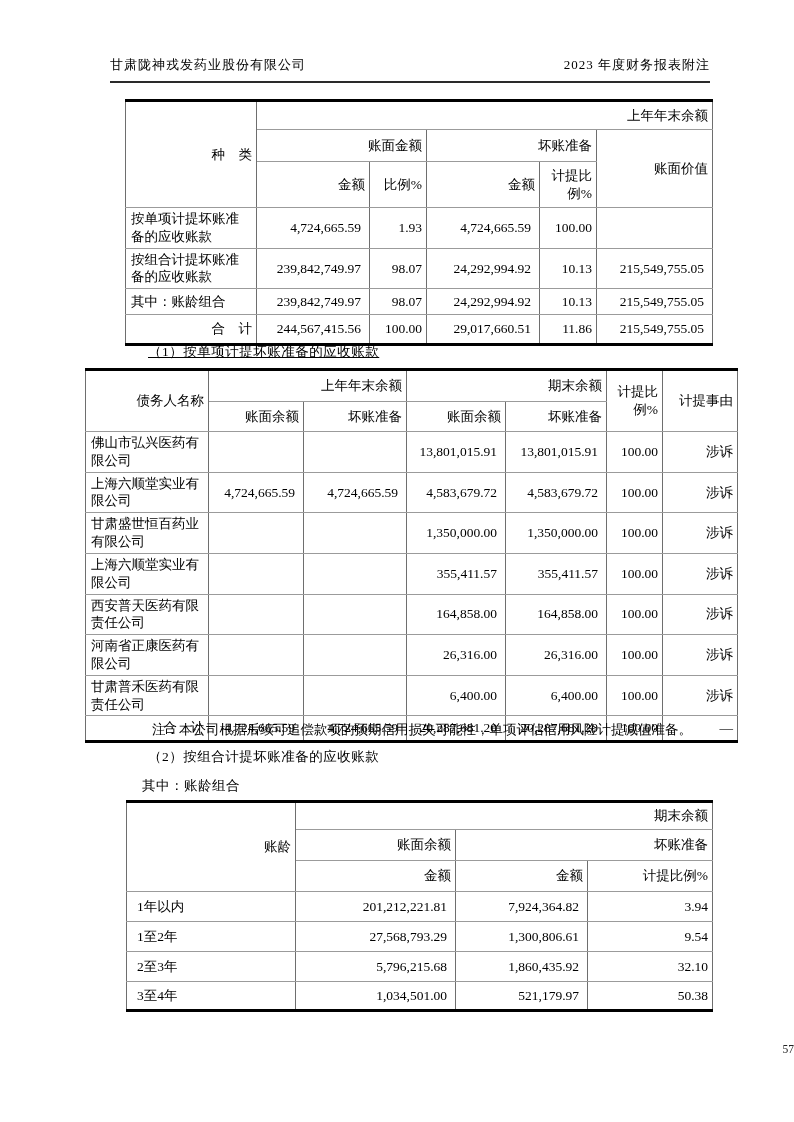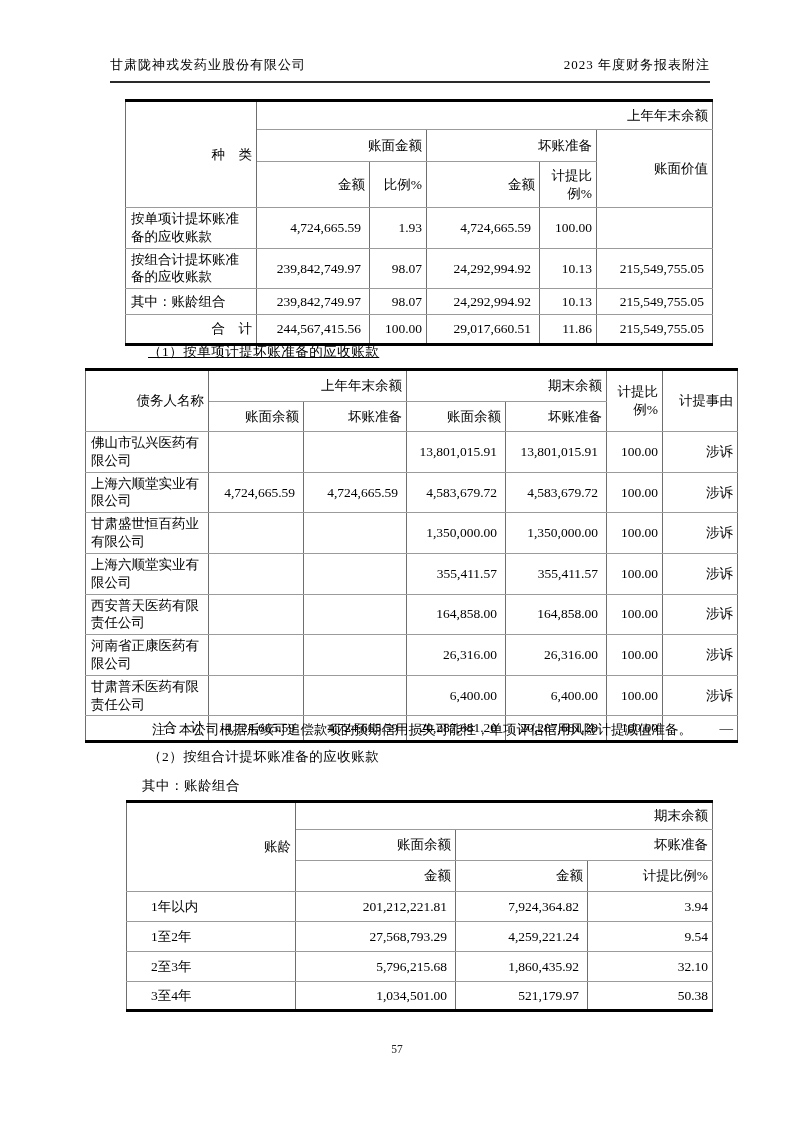--- a/index.html
+++ b/index.html
@@ -25,24 +25,24 @@
   }
   th,td{
     border:1px solid #6e6e6e;
     border-top-color:#9b9b9b;border-bottom-color:#9b9b9b;
     font-weight:normal;padding:2px 4px;vertical-align:middle;
     overflow:hidden;word-break:break-all;
   }
   .ctr{text-align:right;margin-top:20px;}
   .lft{text-align:left;padding-left:5px;}
   .num{text-align:right;padding-right:8px;}
-  .aging{text-align:left;padding-left:24px;}
+  .aging{text-align:left;padding-left:10px;}
   .sec-title{position:absolute;font-size:13.5px;letter-spacing:0.5px;}
   .note-line{position:absolute;font-size:13.5px;}
-  .page-number{position:absolute;top:1043px;left:0;width:794px;text-align:center;font-size:11.5px;color:#222;}
+  .page-number{position:absolute;top:1043px;left:0;width:794px;text-align:right;font-size:11.5px;color:#222;}
 </style>
 </head>
 <body>
 
 <div class="page">
 
   <header class="doc-header">
     <span>甘肃陇神戎发药业股份有限公司</span>
     <span>2023 年度财务报表附注</span>
   </header>
@@ -241,21 +241,21 @@
       </tr>
       <tr style="height:30px">
         <td class="aging">1年以内</td>
         <td class="num">201,212,221.81</td>
         <td class="num">7,924,364.82</td>
         <td class="ctr">3.94</td>
       </tr>
       <tr style="height:30px">
         <td class="aging">1至2年</td>
         <td class="num">27,568,793.29</td>
-        <td class="num">4,259,221.24</td>
+        <td class="num">1,300,806.61</td>
         <td class="ctr">9.54</td>
       </tr>
       <tr style="height:30px">
         <td class="aging">2至3年</td>
         <td class="num">5,796,215.68</td>
         <td class="num">1,860,435.92</td>
         <td class="ctr">32.10</td>
       </tr>
       <tr style="height:29px">
         <td class="aging">3至4年</td>

